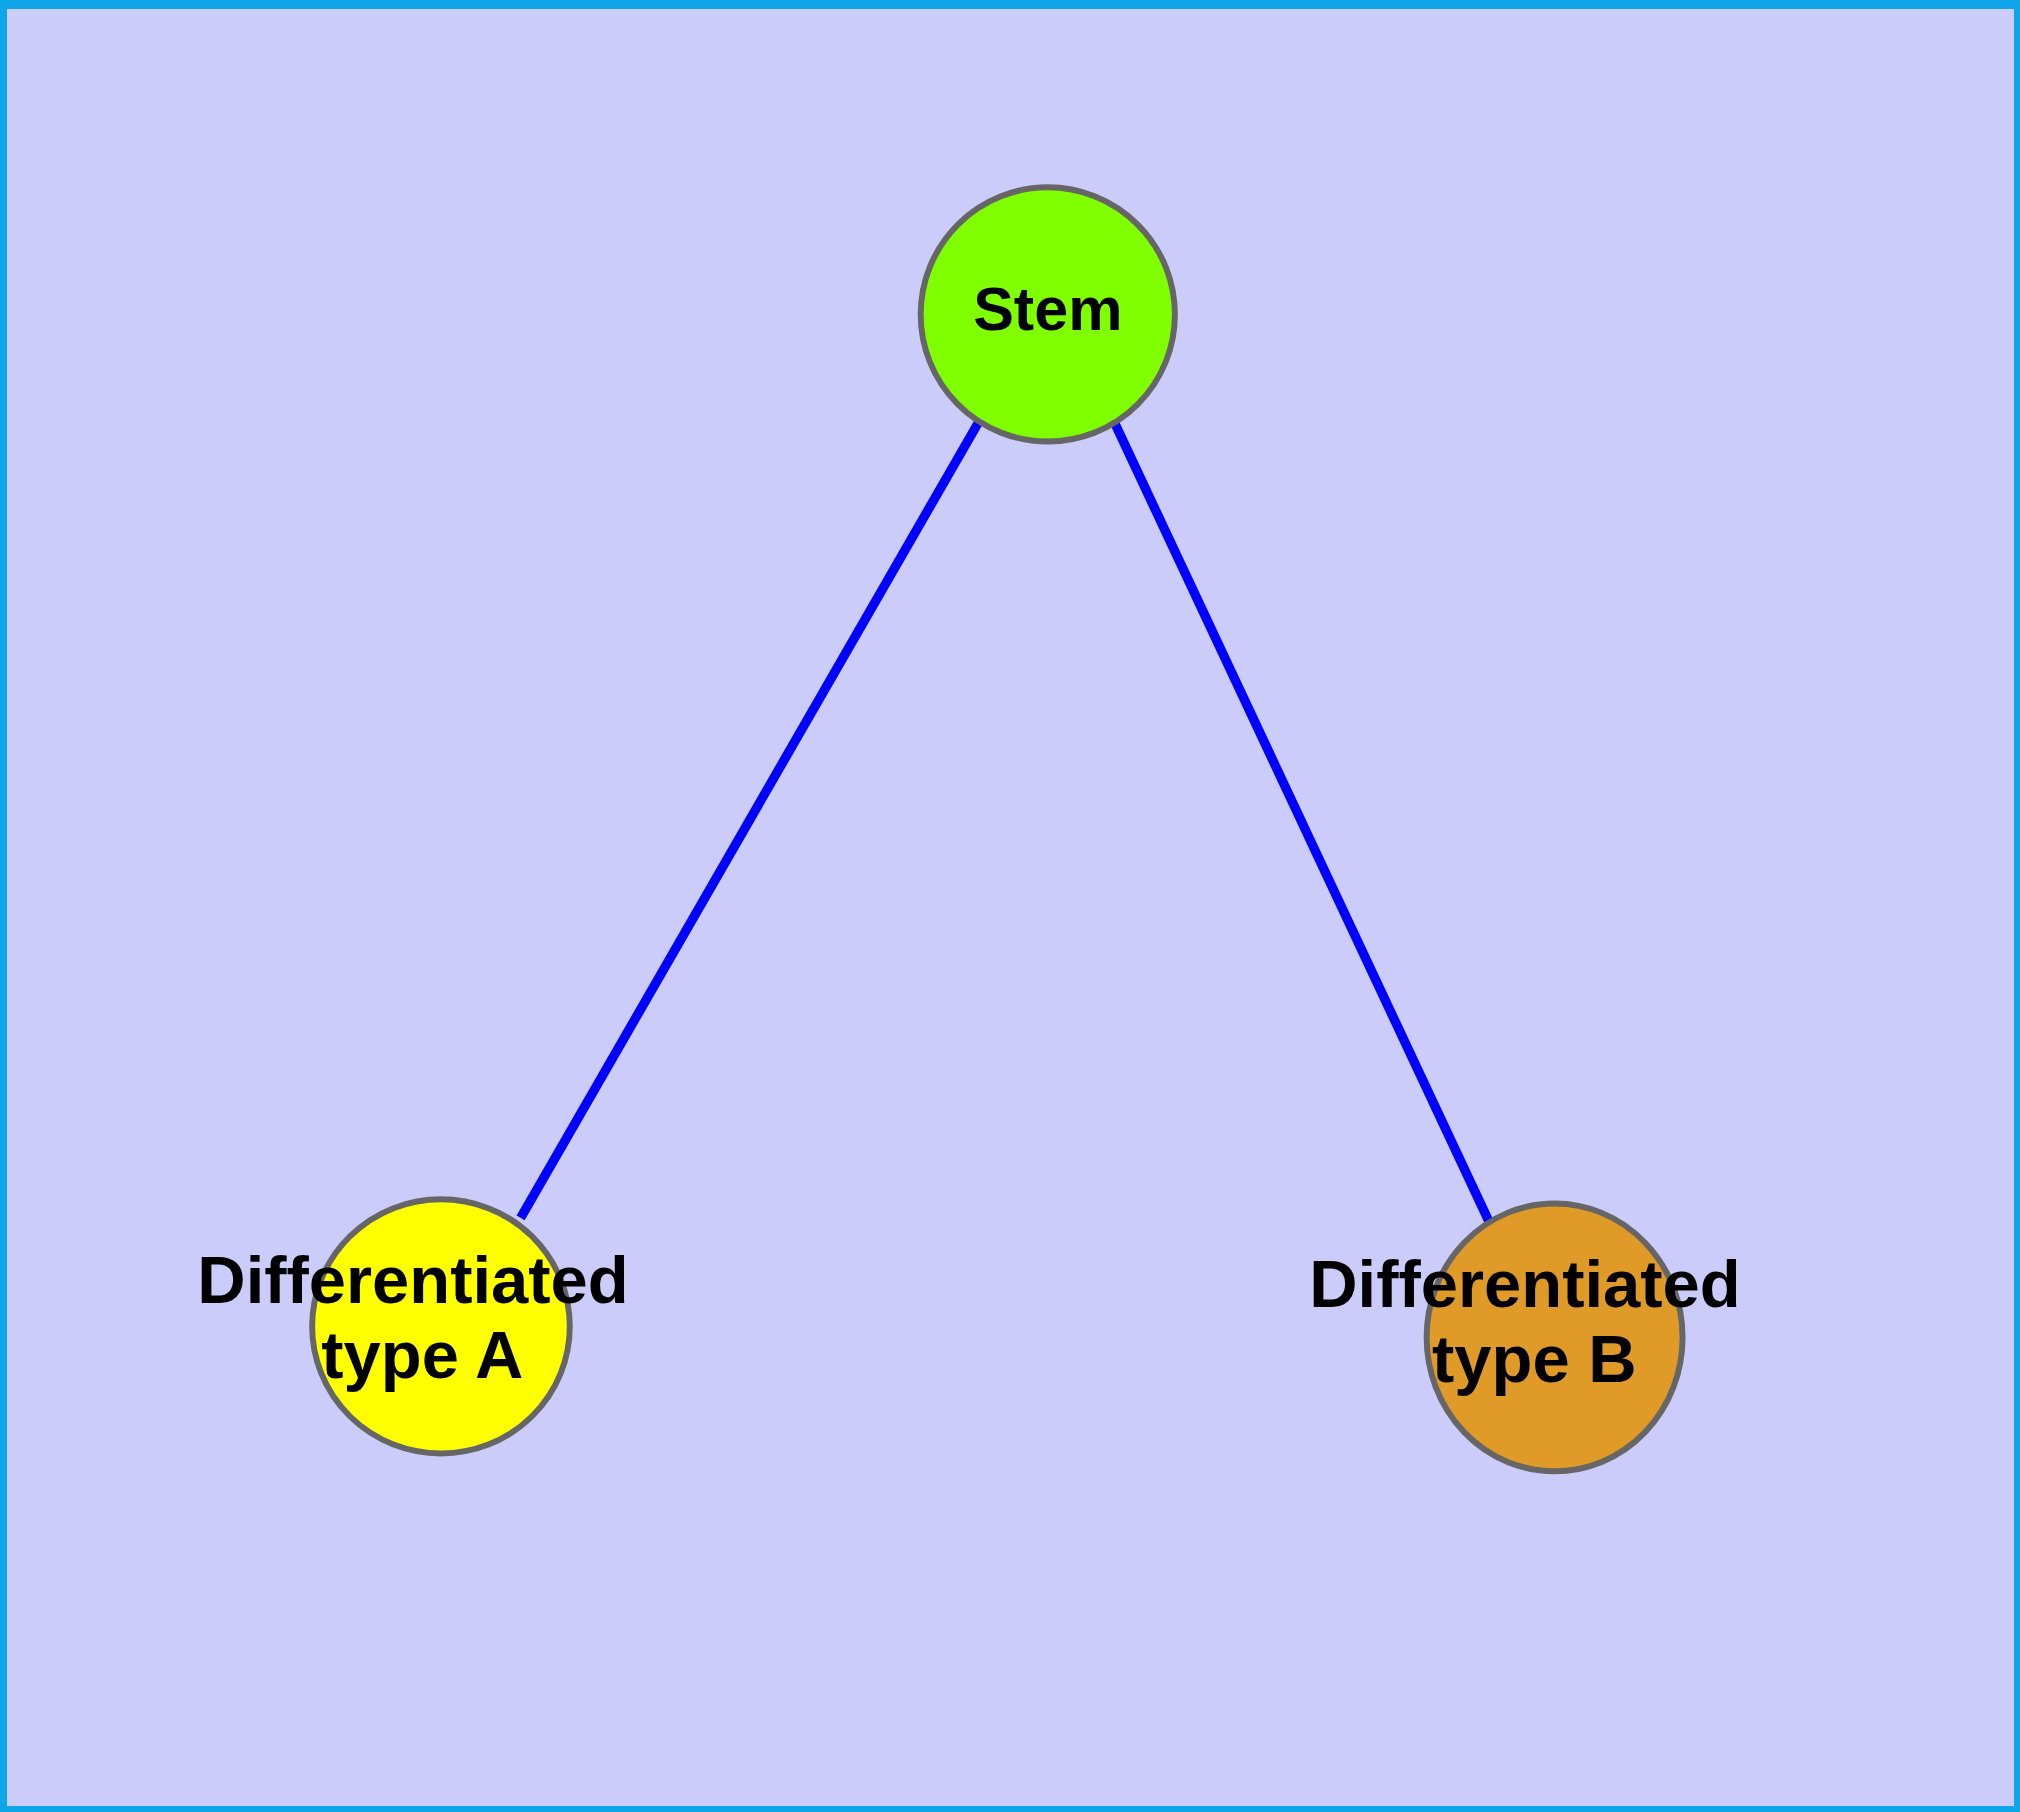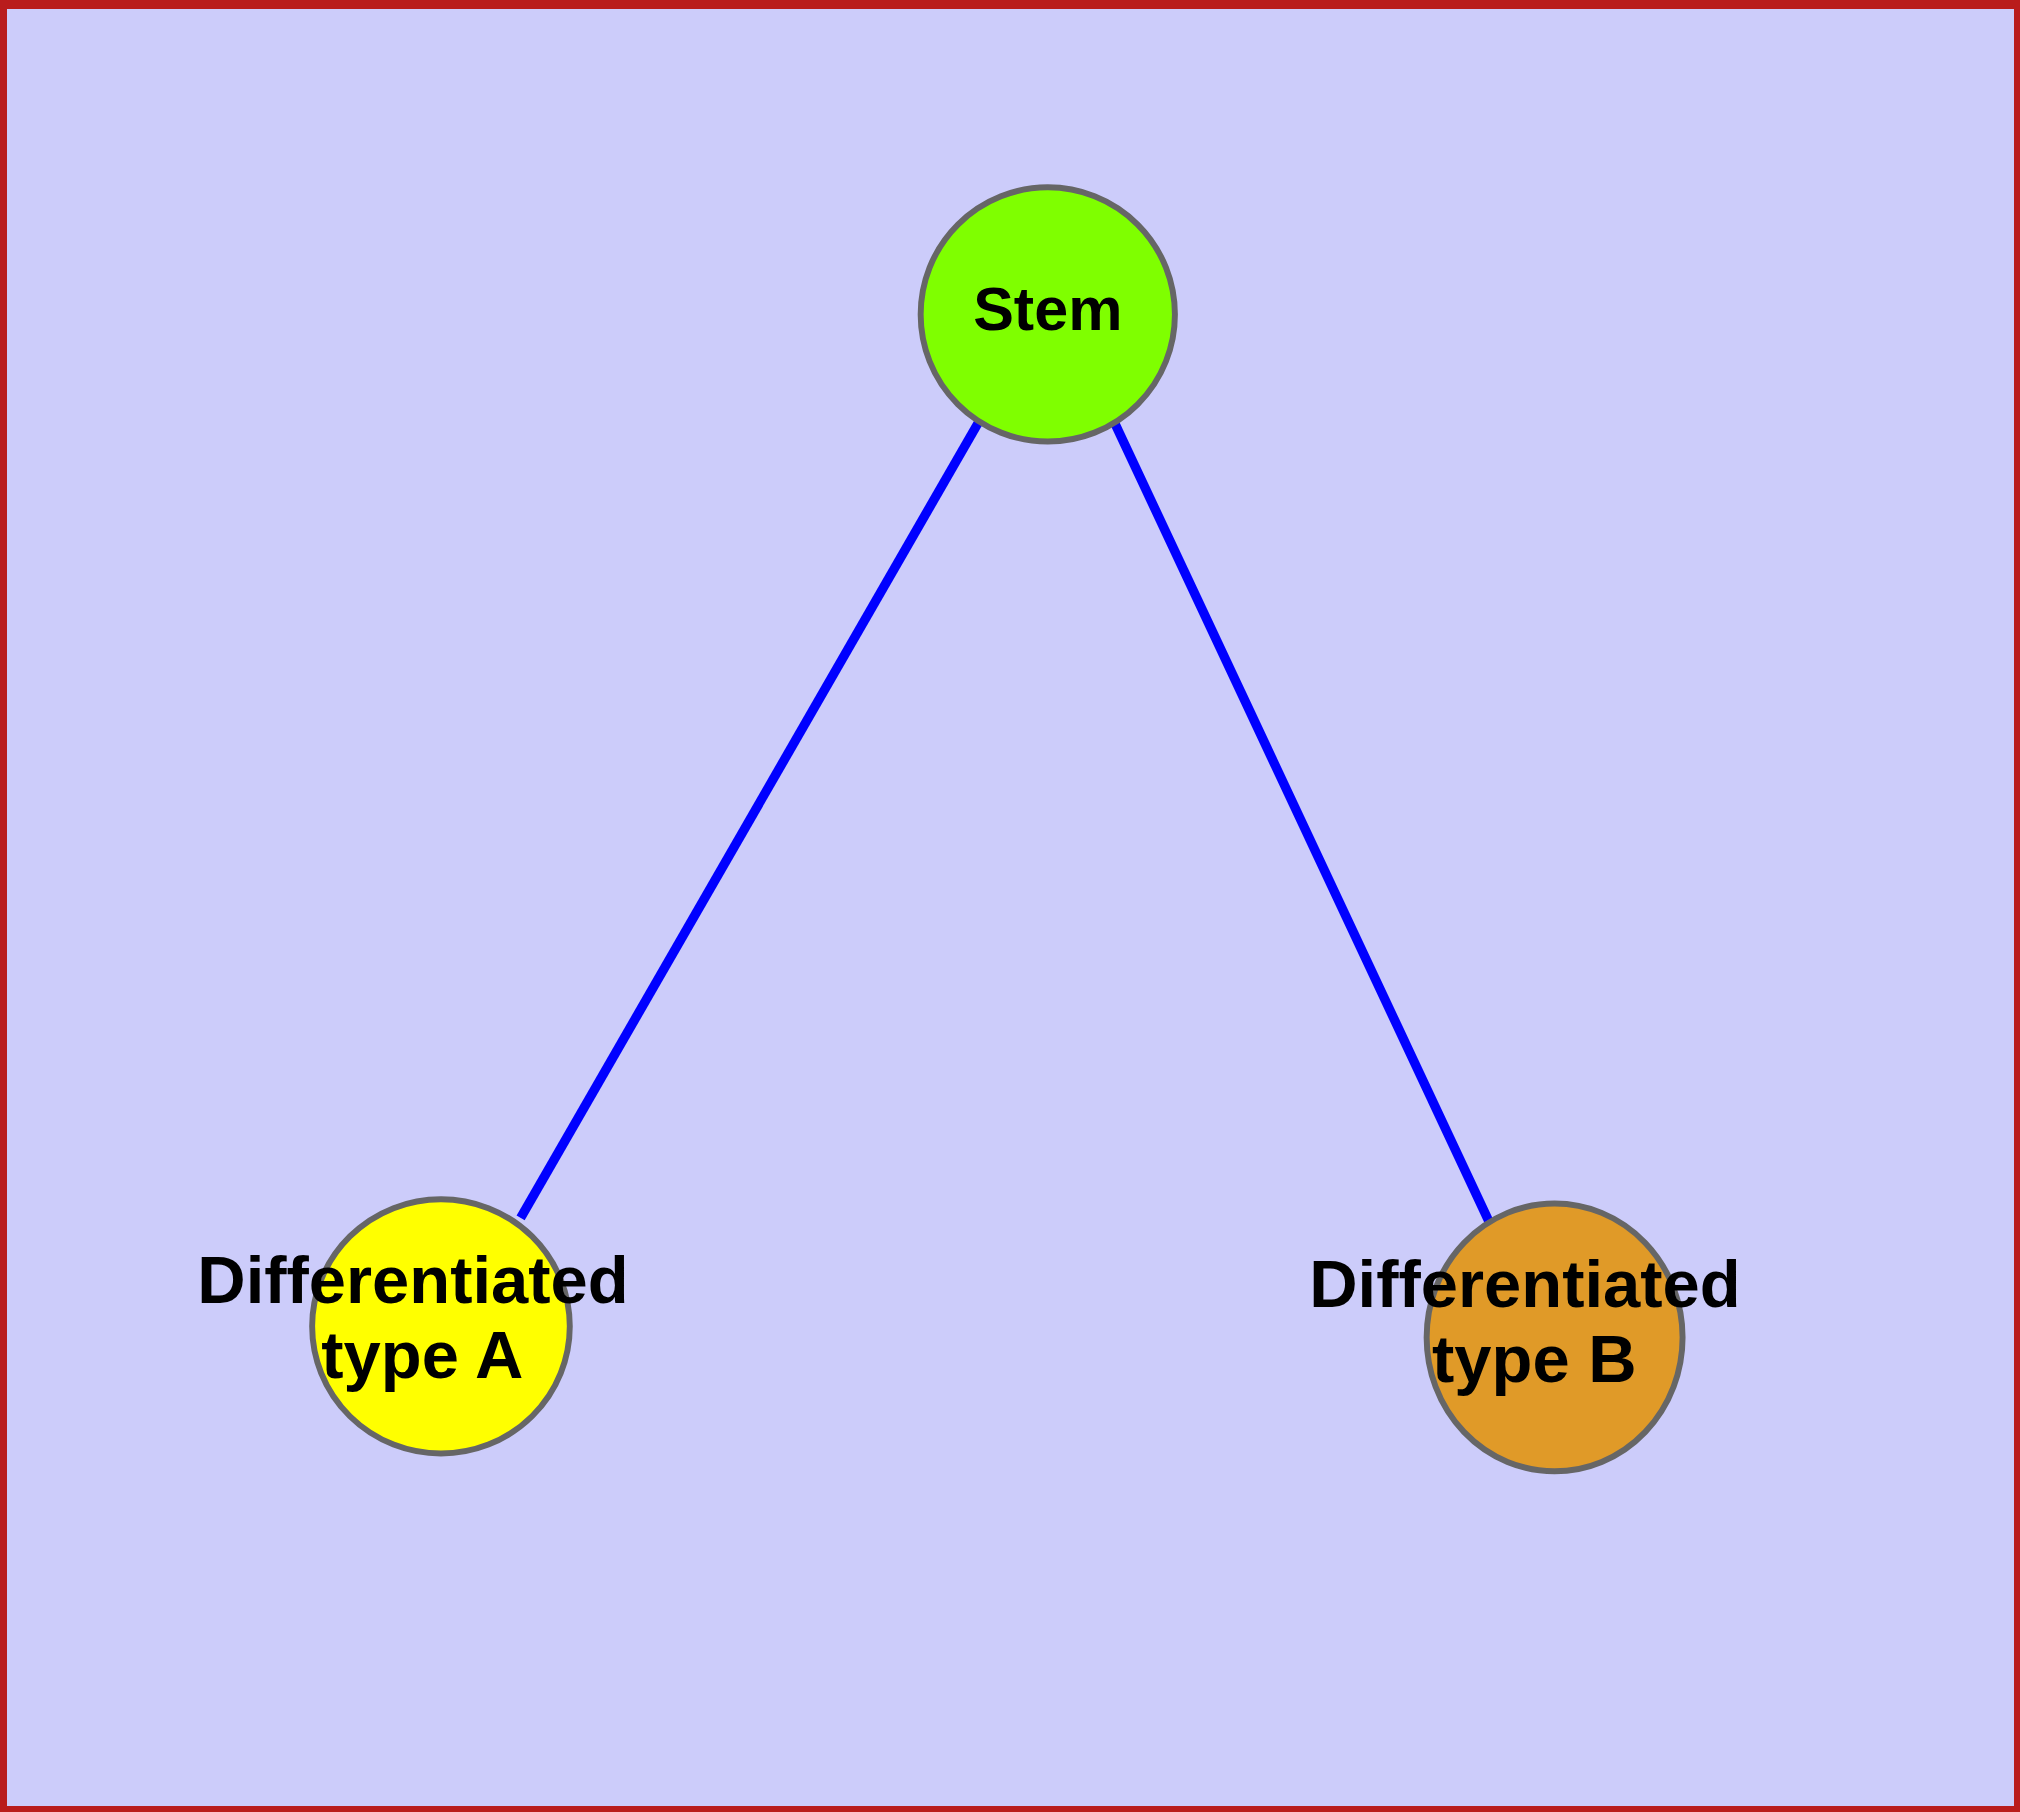--- a/index.html
+++ b/index.html
@@ -53,21 +53,21 @@
   .node-label-inner {
     font-size: 72px;
   }
   .node-label-outer {
     font-size: 79px;
   }
 </style>
 </head>
 <body>
 
-<div id="canvas" style="background: #b91c1c;">
+<div id="canvas" style="background: #0ea5e9;">
 
   <div id="plot-area" style="background: rgb(204, 204, 250);"></div>
 
   <svg id="graph-svg" viewBox="0 0 2384 2138">
 
     <g>
       <line class="graph-edge" x1="1155" y1="497" x2="614" y2="1437" stroke="#0000ff" stroke-width="11"></line>
       <line class="graph-edge" x1="1313" y1="495" x2="1756" y2="1440" stroke="#0000ff" stroke-width="11"></line>
     </g>
 

